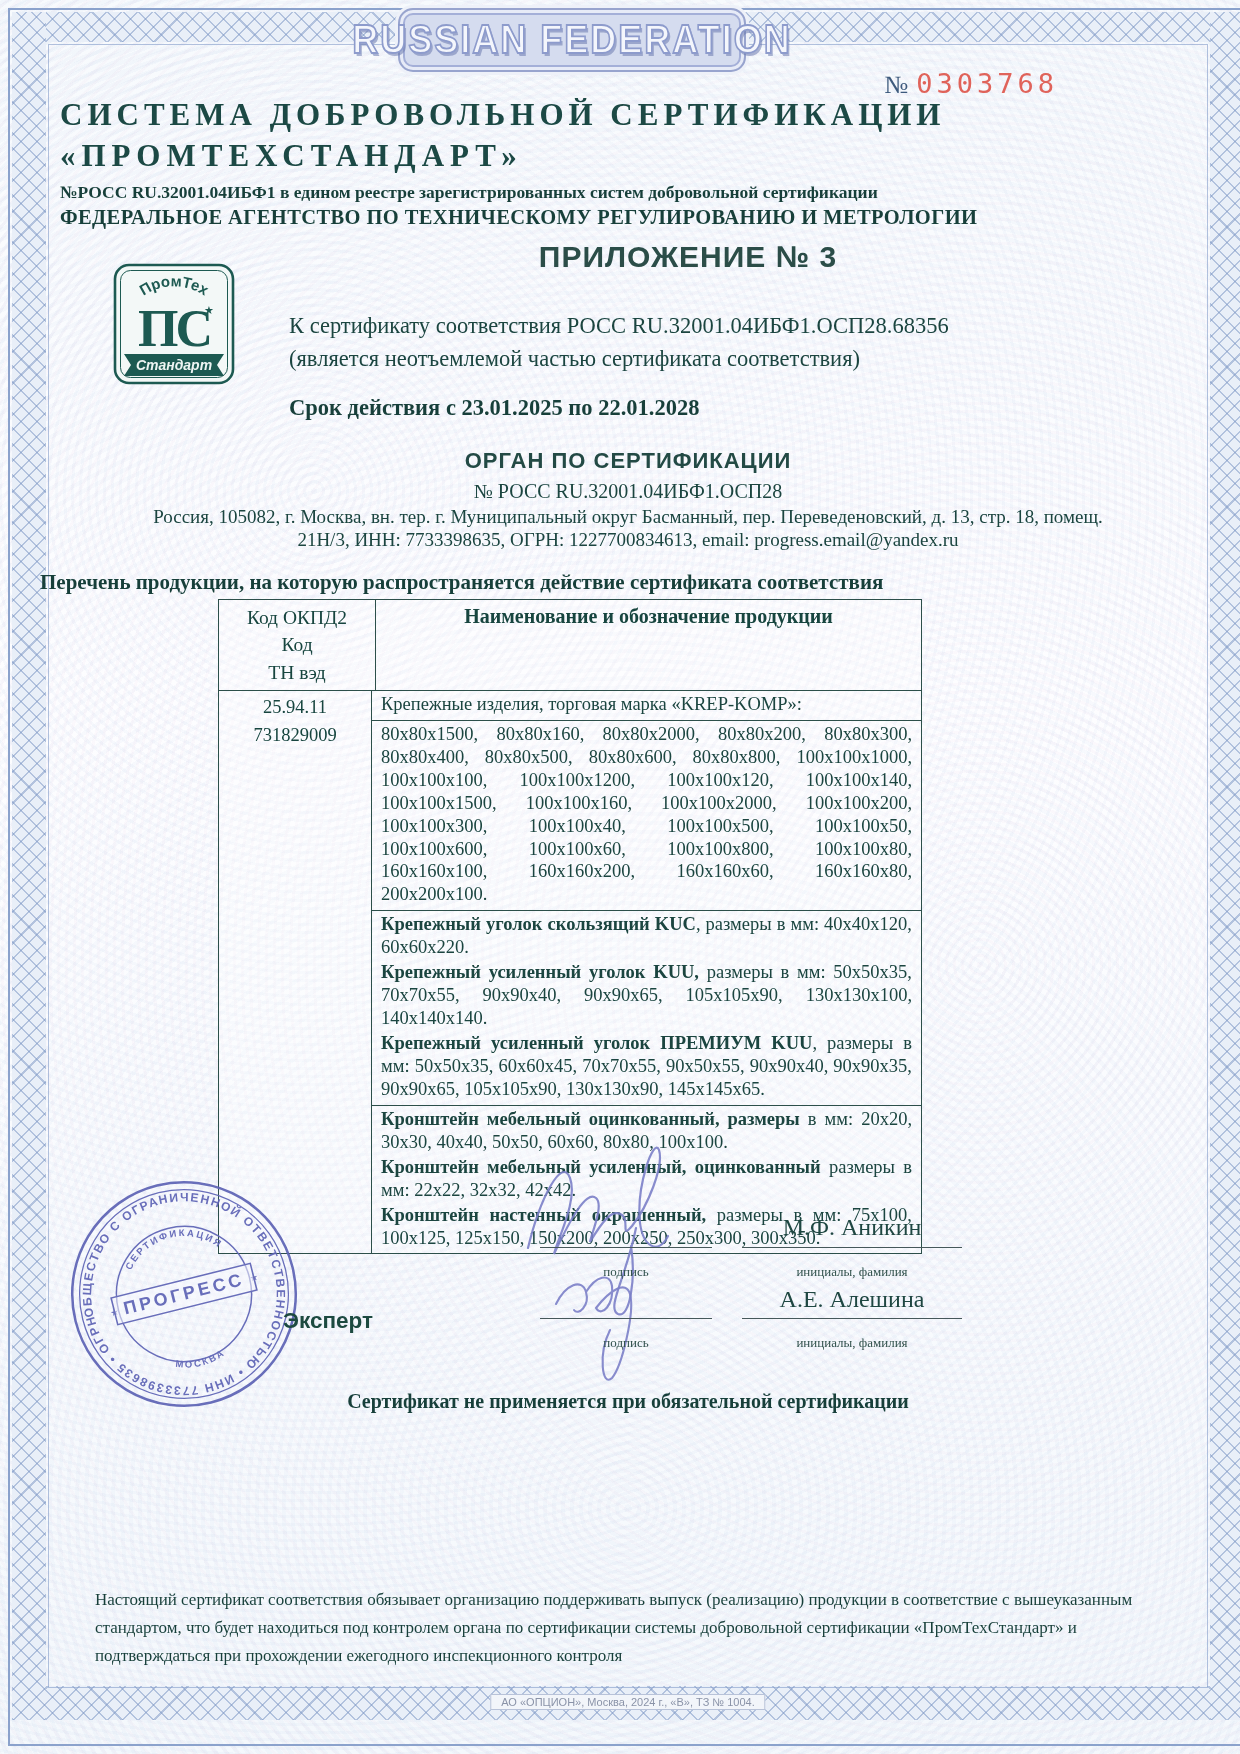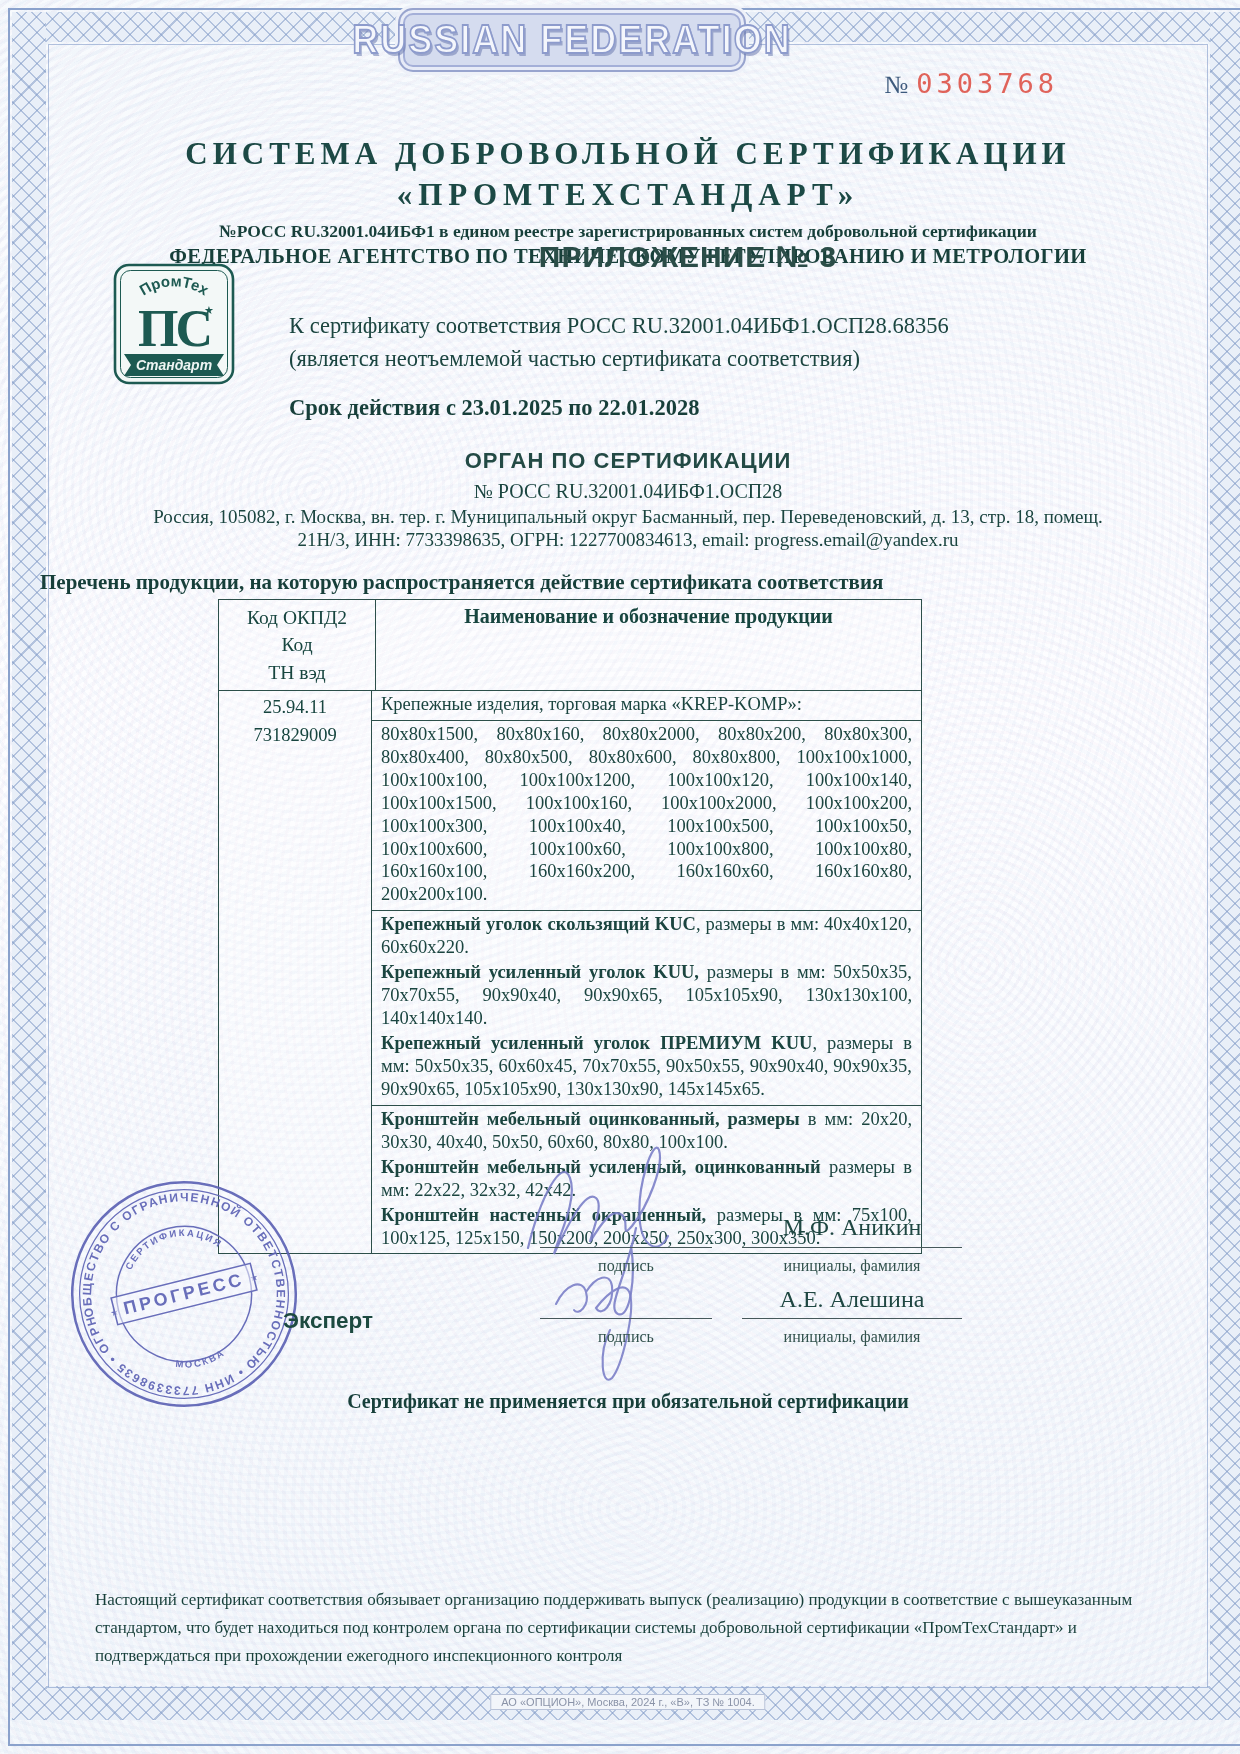--- a/index.html
+++ b/index.html
@@ -37,21 +37,21 @@
     font-family:"Liberation Sans", sans-serif;font-weight:bold;font-size:36px;letter-spacing:2px;
     color:#f4f6fc;-webkit-text-stroke:1.6px #8d9bcc;
     text-shadow:2px 2px 0 rgba(108,122,175,.55);
     transform:scaleY(1.12);white-space:nowrap;
   }
   
   .serial{position:absolute;top:68px;right:198px;white-space:nowrap;}
   .serial .pfx{font-size:25px;color:#3d5a7d;font-family:"Liberation Serif",serif;}
   .serial .num{font-family:"DejaVu Sans Mono",monospace;font-size:27px;color:#e0635a;letter-spacing:4px;margin-left:8px;}
   
-  .head-block{position:absolute;top:96px;left:60px;right:60px;text-align:center;margin-top:39px;}
+  .head-block{position:absolute;top:96px;left:60px;right:60px;text-align:left;}
   .t1{font-size:31px;font-weight:bold;letter-spacing:5px;color:#1c4945;line-height:1.2;}
   .t2{font-size:31px;font-weight:bold;letter-spacing:6px;color:#1c4945;line-height:1.2;margin-top:4px;}
   .t3{font-size:17.5px;font-weight:bold;margin-top:8px;color:#173f3a;}
   .t4{font-size:20.5px;font-weight:bold;margin-top:3px;color:#173f3a;letter-spacing:.4px;}
   .appendix-h{
     position:absolute;top:240px;left:160px;right:40px;text-align:center;
     font-family:"Liberation Sans",sans-serif;font-weight:bold;font-size:30px;color:#2b4d48;letter-spacing:1px;
   }
   
   .logo{position:absolute;left:112px;top:262px;width:124px;height:124px;}
@@ -78,21 +78,21 @@
   .block{padding:2px 9px 4px;font-size:18.5px;line-height:1.24;text-align:justify;color:#1b4540;}
   .block + .block{border-top:1.4px solid #2c4f4a;}
   .block p{margin:0 0 2px;}
   .block p:last-child{margin-bottom:0;}
   .bld{font-weight:bold;}
   
   .sig-label{position:absolute;left:283px;font-family:"Liberation Sans",sans-serif;font-weight:bold;font-size:22.5px;color:#1d4a40;line-height:1.45;white-space:pre-line;}
   .lab1{top:1196px;}
   .lab2{top:1305px;}
   .sigline{position:absolute;border-top:1.6px solid #46585a;}
-  .sigline .cap{display:block;text-align:center;font-size:16px;color:#32524d;margin-top:9px;}
+  .sigline .cap{display:block;text-align:center;font-size:13px;color:#32524d;margin-top:16px;}
   .sl1{left:540px;top:1247px;width:172px;}
   .nl1{left:742px;top:1247px;width:220px;}
   .sl2{left:540px;top:1318px;width:172px;}
   .nl2{left:742px;top:1318px;width:220px;}
   .sig-name{position:absolute;width:220px;text-align:center;font-size:24px;color:#1f4742;}
   .nm1{left:742px;top:1214px;}
   .nm2{left:742px;top:1286px;}
   .autograph{position:absolute;pointer-events:none;}
   .ag1{left:510px;top:1128px;}
   .ag2{left:540px;top:1258px;}

